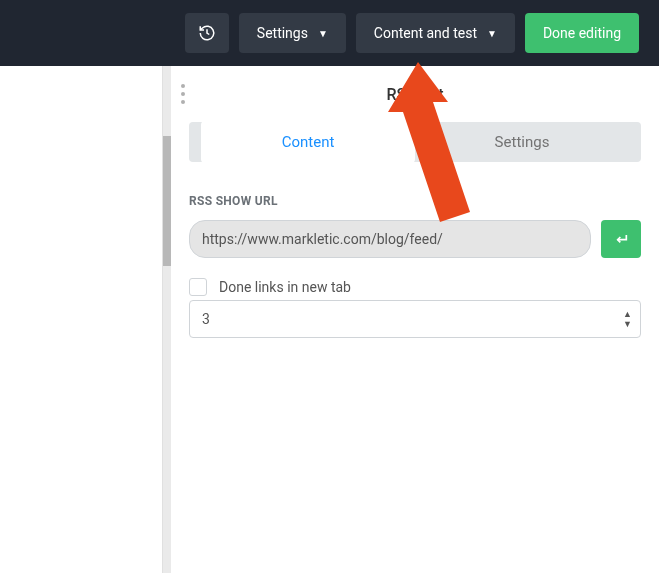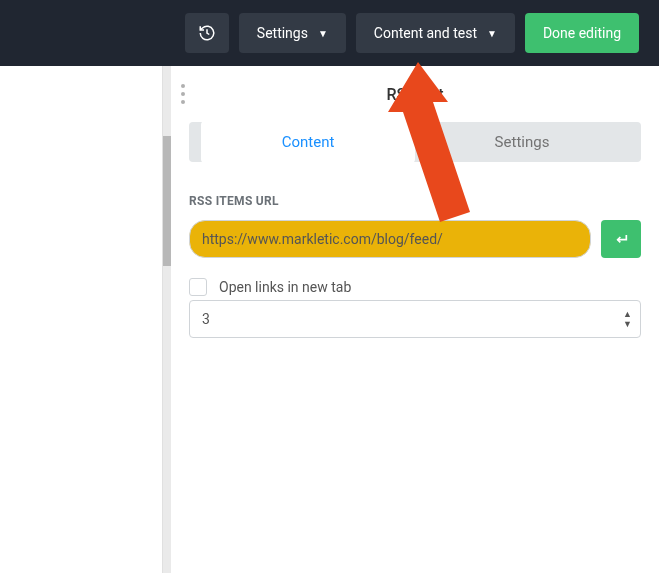--- a/index.html
+++ b/index.html
@@ -152,21 +152,21 @@
       gap: 10px;
     }
     .url-input {
       flex: 1;
       height: 38px;
       border: 1px solid #d0d4d8;
       border-radius: 16px;
       padding: 0 12px;
       font-size: 14px;
       color: #555;
-      background: #eab308;
+      background: #e5e5e5;
     }
     .submit-btn {
       width: 40px;
       height: 38px;
       background: #3EC06F;
       border-radius: 4px;
       display: flex;
       align-items: center;
       justify-content: center;
       cursor: pointer;
@@ -260,34 +260,34 @@
           <span></span>
       </div>
       <div class="block-title">RSS Set</div>
     </div>
     <div class="inner">
       <div class="tabs">
         <div class="tab active">Content</div>
         <div class="tab">Settings</div>
       </div>
 
-      <div class="field-label">RSS ITEMS URL</div>
+      <div class="field-label">RSS SHOW URL</div>
       <div class="url-row">
         <input class="url-input" value="https://www.markletic.com/blog/feed/" style="">
         <div class="submit-btn">
           <svg width="16" height="16" viewBox="0 0 24 24" fill="none" stroke="currentColor" stroke-width="2.5">
             <polyline points="20 6 20 13 7 13"></polyline>
             <polyline points="11 9 7 13 11 17"></polyline>
           </svg>
         </div>
       </div>
 
       <div class="checkbox-row">
         <div class="checkbox"></div>
-        <span class="checkbox-label">Open links in new tab</span>
+        <span class="checkbox-label">Done links in new tab</span>
       </div>
 
       <div class="stepper">
         <span>3</span>
         <div class="stepper-controls">
           <span>▲</span>
           <span>▼</span>
         </div>
       </div>
     </div>

